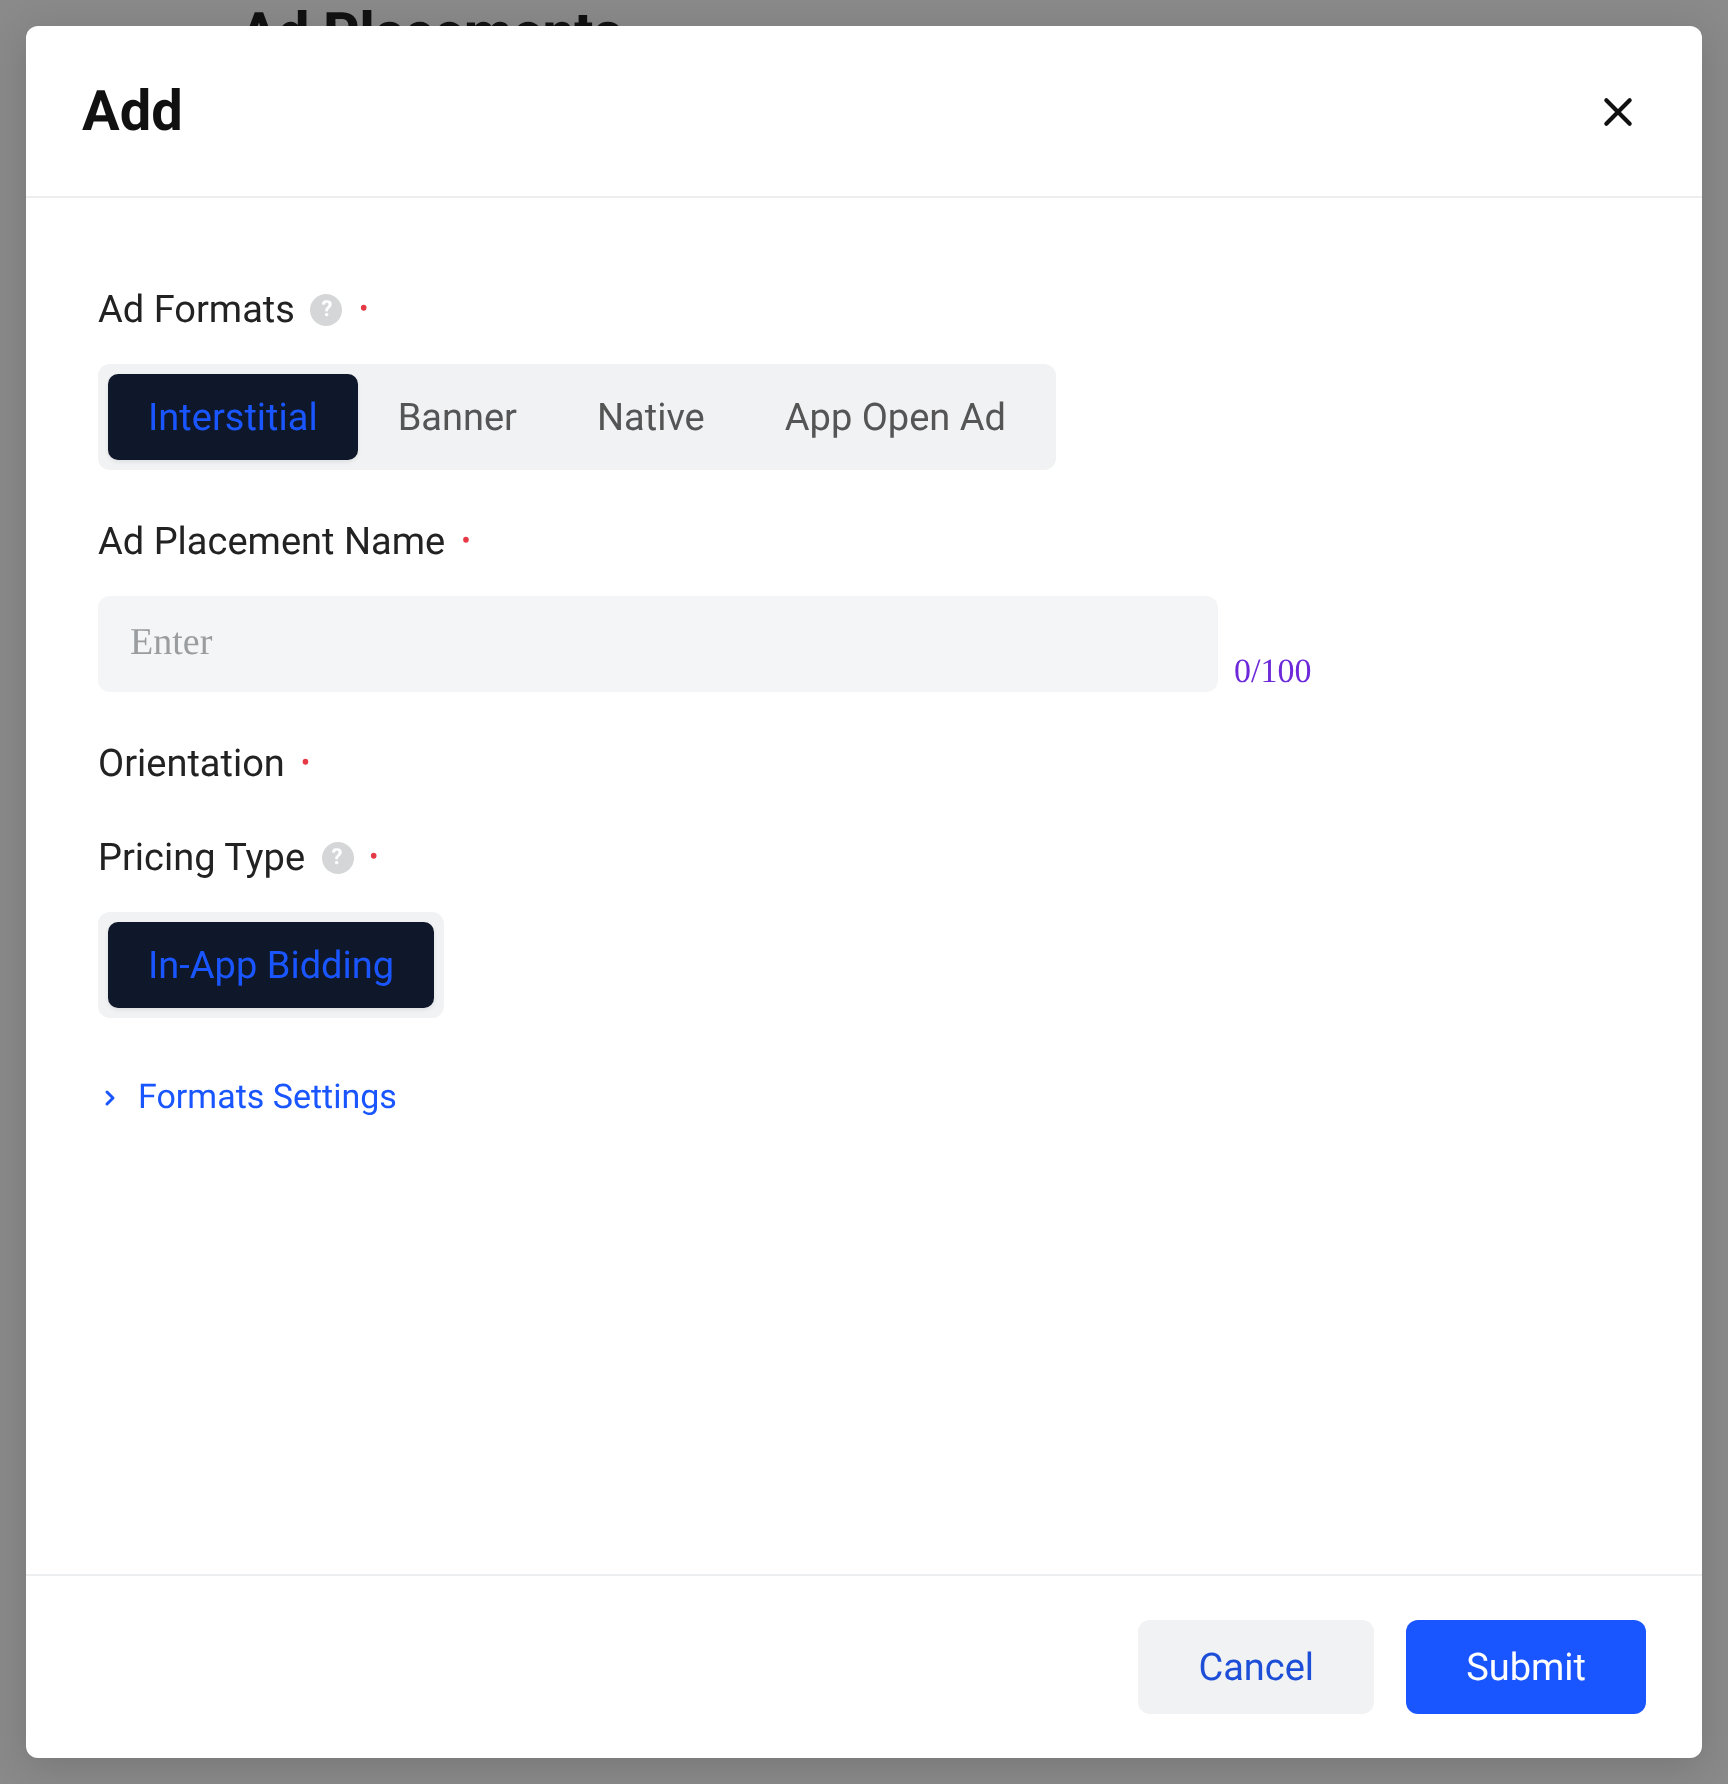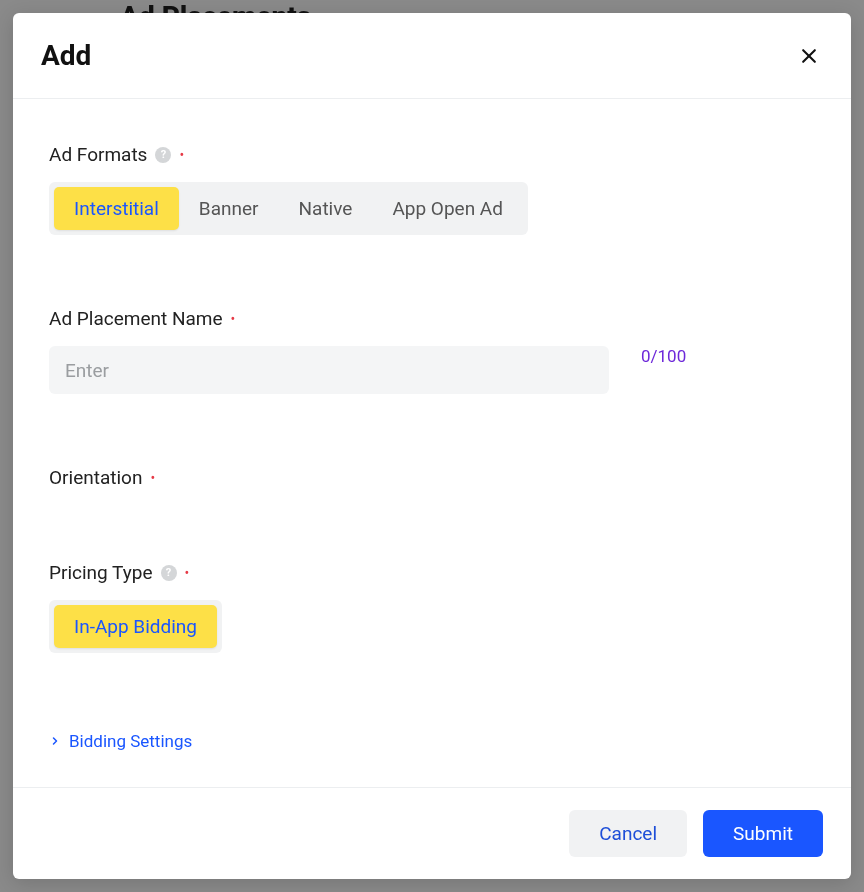--- a/index.html
+++ b/index.html
@@ -59,21 +59,21 @@
     .close-btn svg {
       width: 20px;
       height: 20px;
     }
     .modal-body {
       flex: 1;
       padding: 44px 36px 30px 36px;
       overflow-y: auto;
     }
     .form-group {
-      margin-bottom: 72px;
+      margin-bottom: 24px;
     }
     .form-label-row {
       display: flex;
       align-items: center;
       gap: 8px;
       margin-bottom: 16px;
     }
     .form-label {
       font-size: 19px;
       font-weight: 400;
@@ -107,28 +107,29 @@
       border: none;
       background: transparent;
       padding: 10px 20px;
       font-size: 19px;
       color: #555;
       cursor: pointer;
       border-radius: 5px;
       font-family: inherit;
     }
     .segmented-item.active {
-      background: #fde047;
+      background: #0f172a;
       color: #1a56ff;
       box-shadow: 0 1px 2px rgba(0,0,0,0.08);
     }
     .input-row {
       display: flex;
-      align-items: flex-start;
-      gap: 32px;
+      align-items: flex-end;
+      gap: 8px;
+      font-family: Liberation Serif, serif;
     }
     .text-input {
       flex: 0 0 560px;
       height: 48px;
       background: #f4f5f6;
       border: none;
       border-radius: 6px;
       padding: 0 16px;
       font-size: 19px;
       color: #333;
@@ -245,21 +246,21 @@
       <div class="segmented">
         <button class="segmented-item active">In-App Bidding</button>
       </div>
     </div>
 
     
     <button class="advanced-row">
       <svg viewBox="0 0 24 24" fill="none" stroke="#1a56ff" stroke-width="3" stroke-linecap="round" stroke-linejoin="round">
         <polyline points="9 6 15 12 9 18"></polyline>
       </svg>
-      <span>Bidding Settings</span>
+      <span>Formats Settings</span>
     </button>
 
   </div>
 
   <div class="modal-footer">
     <button class="btn btn-cancel">Cancel</button>
     <button class="btn btn-submit">Submit</button>
   </div>
 </div>
 

